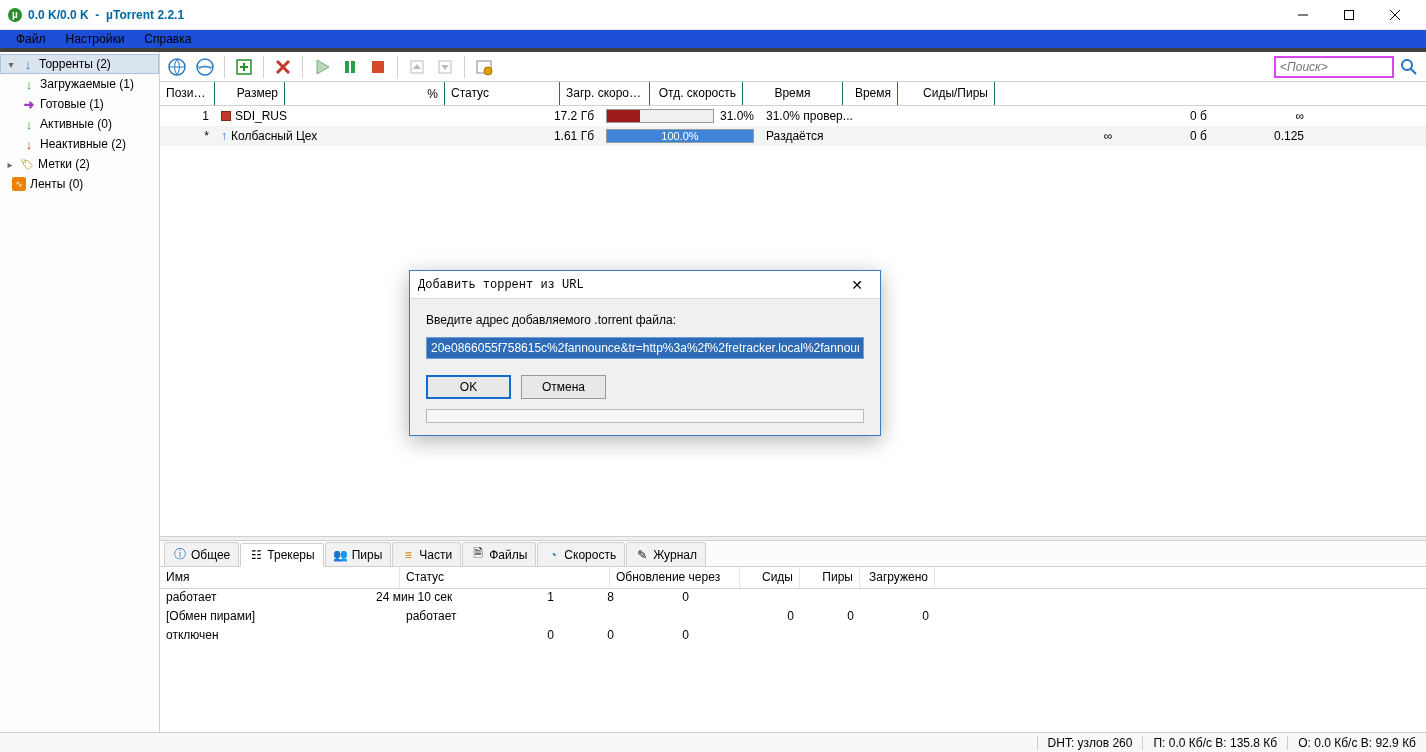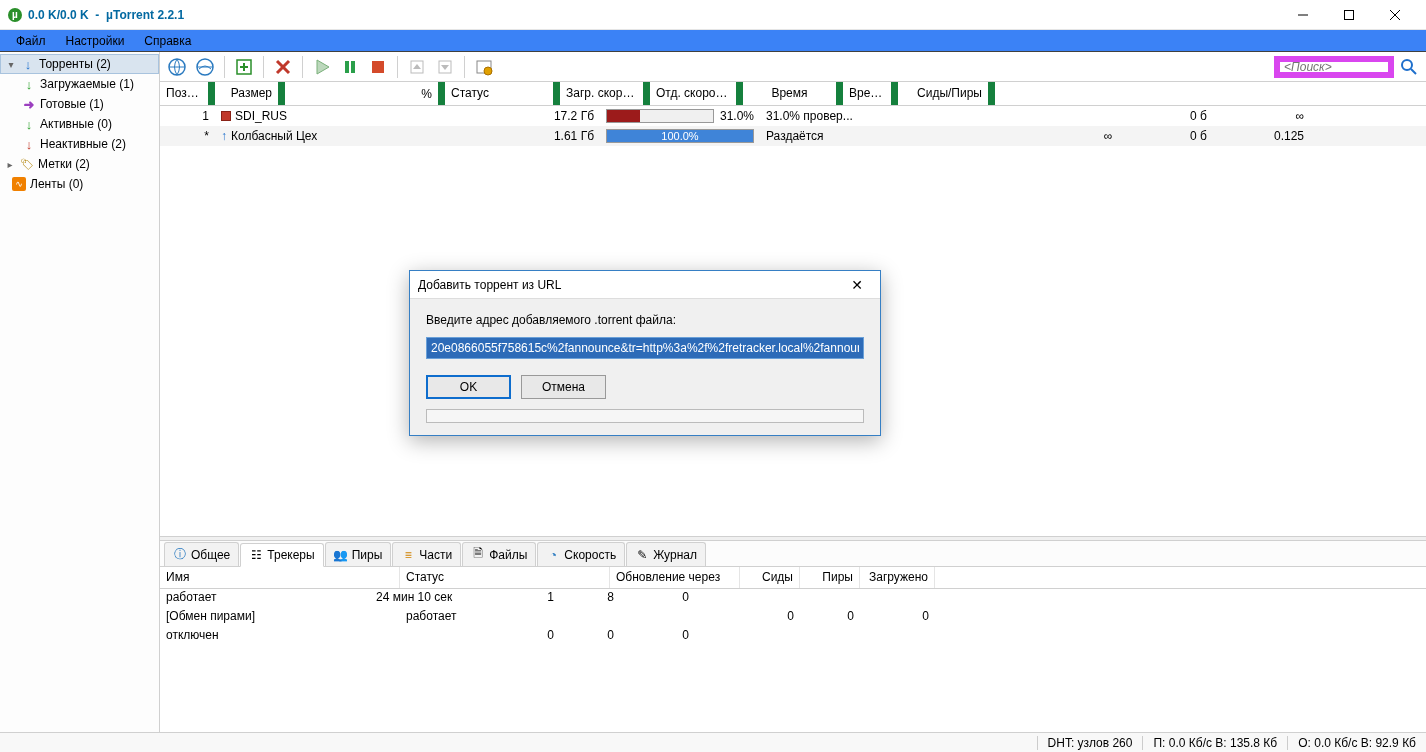--- a/index.html
+++ b/index.html
@@ -4,21 +4,21 @@
 <style>
 * { margin: 0; padding: 0; box-sizing: border-box; font-family: "Segoe UI", Tahoma, sans-serif; font-size: 12px; }
 body { background: #fff; overflow: hidden; width: 1426px; height: 752px; position: relative; }
 
 .titlebar { height: 30px; background: #fff; display: flex; align-items: center; padding: 0 8px; border-bottom: 1px solid #e5e5e5; }
 .titlebar .app-icon { width: 14px; height: 14px; background: #2a8f2a; border-radius: 50%; margin-right: 6px; display:flex; align-items:center; justify-content:center; color:#fff; font-size:10px; font-weight:bold;}
 .titlebar .title-text { color: #0369a1; font-size: 12px; font-weight: bold; }
 .titlebar .win-controls { margin-left: auto; display: flex; }
 .titlebar .win-btn { width: 46px; height: 30px; display: flex; align-items: center; justify-content: center; color: #000; }
 
-.menubar { height: 22px; background: #3b82f6; display: flex; align-items: center; padding: 0 6px; border-bottom: 1px solid #404040; }
+.menubar { height: 22px; background: #1d4ed8; display: flex; align-items: center; padding: 0 6px; border-bottom: 4px solid #404040; }
 .menubar .menu-item { padding: 2px 10px; color: #000; }
 
 .main-zone { display: flex; height: calc(100% - 30px - 22px - 20px); }
 
 .sidebar { width: 160px; background: #fdfdfd; border-right: 1px solid #d0d0d0; padding: 2px 0; }
 .sidebar-row { display: flex; align-items: center; height: 20px; padding: 0 4px; gap: 4px; white-space: nowrap; }
 .sidebar-row.selected { background: #d9e4ef; border: 1px solid #a8c3de; }
 .sidebar-row .expander { width: 12px; text-align: center; color: #666; font-size: 10px; }
 .sidebar-row .indent { width: 14px; }
 .sidebar-row .ic { width: 14px; height: 14px; display: inline-flex; align-items: center; justify-content: center; }
@@ -28,25 +28,25 @@
 .ic-down-red { color: #c0392b; font-weight: bold; font-size: 13px;}
 .ic-tag { color: #b08000; font-size: 11px;}
 .ic-rss { background:#f08000; color:#fff; font-size:9px; border-radius:2px; width:13px; height:13px; line-height:13px; text-align:center;}
 
 .content { flex: 1; display: flex; flex-direction: column; }
 
 .toolbar { height: 30px; border-bottom: 1px solid #d0d0d0; display: flex; align-items: center; padding: 0 4px; gap: 2px; }
 .toolbar .tb-btn { width: 26px; height: 26px; display: flex; align-items: center; justify-content: center; border-radius: 2px; }
 .toolbar .sep { width: 1px; height: 22px; background: #d0d0d0; margin: 0 4px; }
 .toolbar .spacer { flex: 1; }
-.searchbox { width: 120px; height: 22px; border: 6px solid #d946ef; padding: 0 4px; color: #999; font-style: italic; }
+.searchbox { width: 120px; height: 22px; border: 2px solid #d946ef; padding: 0 4px; color: #999; font-style: italic; }
 .search-btn { width: 26px; height: 26px; display:flex; align-items:center; justify-content:center; color:#1e6fcc; font-size:16px;}
 
 .torrent-header { display: flex; height: 24px; border-bottom: 1px solid #d0d0d0; background: #fff; font-size: 12px; }
-.torrent-header .col { padding: 4px 6px; border-right: 7px solid #15803d; overflow: hidden; white-space: nowrap; text-overflow: ellipsis; }
+.torrent-header .col { padding: 4px 6px; border-right: 1px solid #15803d; overflow: hidden; white-space: nowrap; text-overflow: ellipsis; }
 .torrent-row { display: flex; height: 20px; font-size: 12px; align-items: center; }
 .torrent-row.alt { background: #f4f4f4; }
 .torrent-row .col { padding: 1px 6px; overflow: hidden; white-space: nowrap; text-overflow: ellipsis; }
 .col-pos { width: 55px; text-align: right; }
 .col-name { width: 315px; display:flex; align-items:center; gap:4px;}
 .col-size { width: 70px; text-align: right; }
 .col-pct { width: 160px; display:flex; align-items:center; gap:6px;}
 .col-status { width: 115px; }
 .col-dspd { width: 90px; text-align: right; }
 .col-uspd { width: 93px; text-align: right; }
@@ -78,21 +78,21 @@
 .tcol-name{width:240px;} .tcol-status{width:210px;} .tcol-upd{width:130px;} .tcol-seed{width:60px; text-align:right;} .tcol-peer{width:60px; text-align:right;} .tcol-dl{width:75px; text-align:right;}
 
 .statusbar { height:20px; border-top:1px solid #d0d0d0; background:#f8f8f8; display:flex; align-items:center; font-size:11px;}
 .statusbar .sb-sec { padding:0 10px;}
 .statusbar .sb-spacer { flex:1;}
 .statusbar .sb-sep { width:1px; height:14px; background:#ccc;}
 
 .dialog-backdrop { position:absolute; left:0; top:0; right:0; bottom:0; pointer-events:none;}
 .dialog { position:absolute; left:409px; top:270px; width:472px; background:#f0f0f0; border:1px solid #367fc4; box-shadow:0 5px 20px rgba(0,0,0,.3); pointer-events:auto;}
 .dialog-title { height:28px; background:#fff; display:flex; align-items:center; padding:0 8px; border-bottom:1px solid #ddd;}
-.dialog-title .dtxt { flex:1; font-size:12px;}
+.dialog-title .dtxt { flex:1; font-size:12px;font-family:Liberation Mono, monospace;}
 .dialog-title .dclose { width:30px; height:22px; display:flex; align-items:center; justify-content:center; font-size:14px;}
 .dialog-body { padding:14px 16px 8px;}
 .dialog-body .lbl { margin-bottom:10px;}
 .dialog-body input.url { width:100%; height:22px; border:1px solid #6aa0d8; padding:0 4px; background:#2d6bb8; color:#fff; font-size:12px;}
 .dialog-buttons { display:flex; gap:10px; padding:8px 16px 10px;}
 .dlg-btn { width:85px; height:24px; border:1px solid #999; background:#e8e8e8; display:flex; align-items:center; justify-content:center;}
 .dlg-btn.primary { border:2px solid #0e6dcd;}
 .dialog-prog { margin:0 16px 12px; height:14px; border:1px solid #bbb; background:#f6f6f6;}
 
 svg { display:block;}

